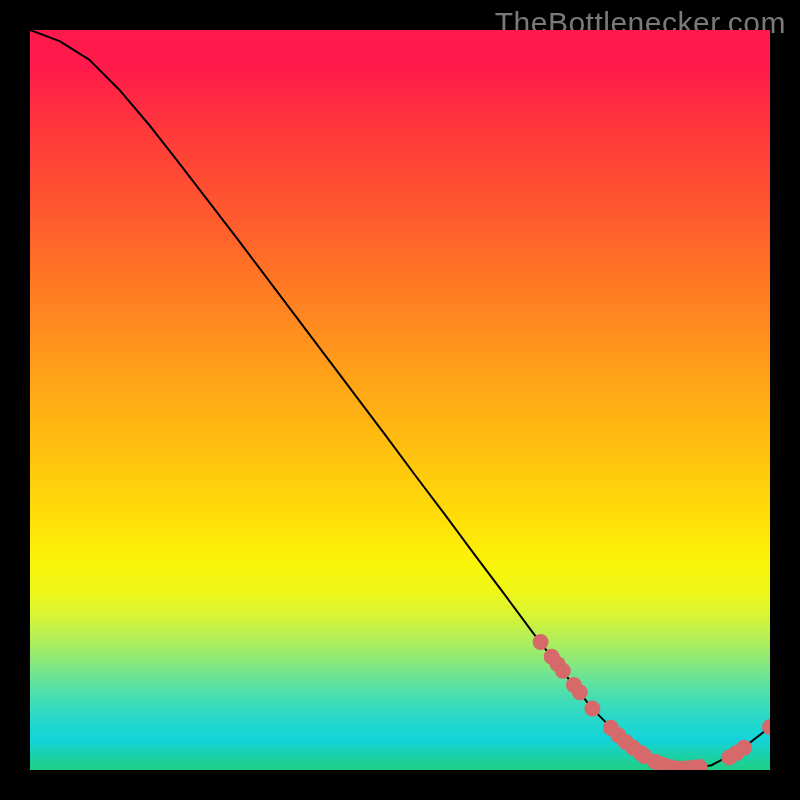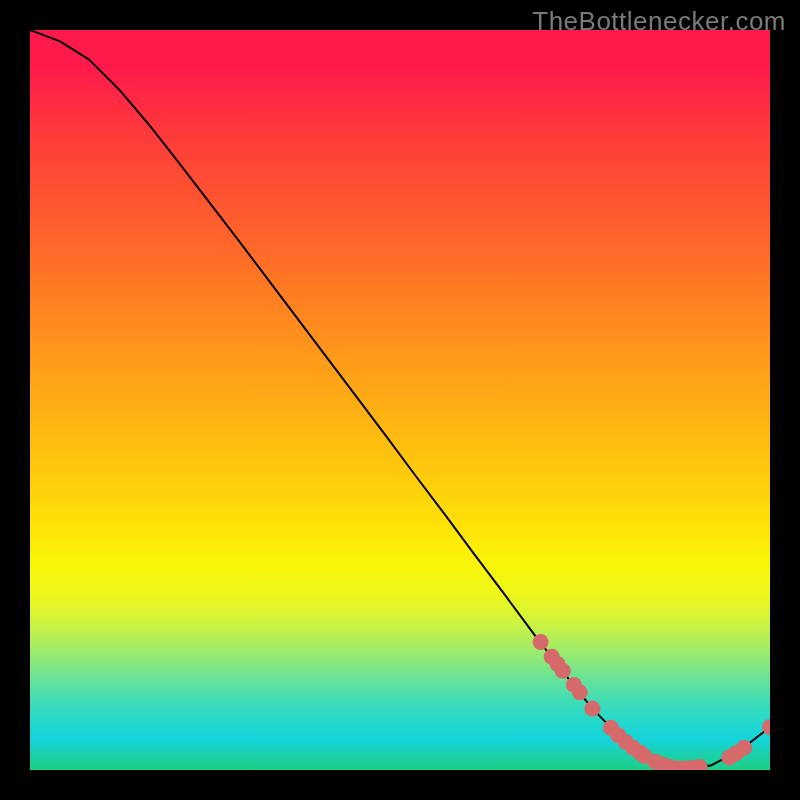--- a/index.html
+++ b/index.html
@@ -15,21 +15,21 @@
     position: relative;
     width: 800px;
     height: 800px;
     background: #000;
   }
   .attribution {
     position: absolute;
     top: 6px;
     right: 14px;
     color: #7a7a7a;
-    font-size: 26px;
+    font-size: 30px;
     letter-spacing: 0.5px;
   }
   .plot-area {
     position: absolute;
     left: 30px;
     top: 30px;
     width: 740px;
     height: 740px;
   }
   .gradient-bg {

